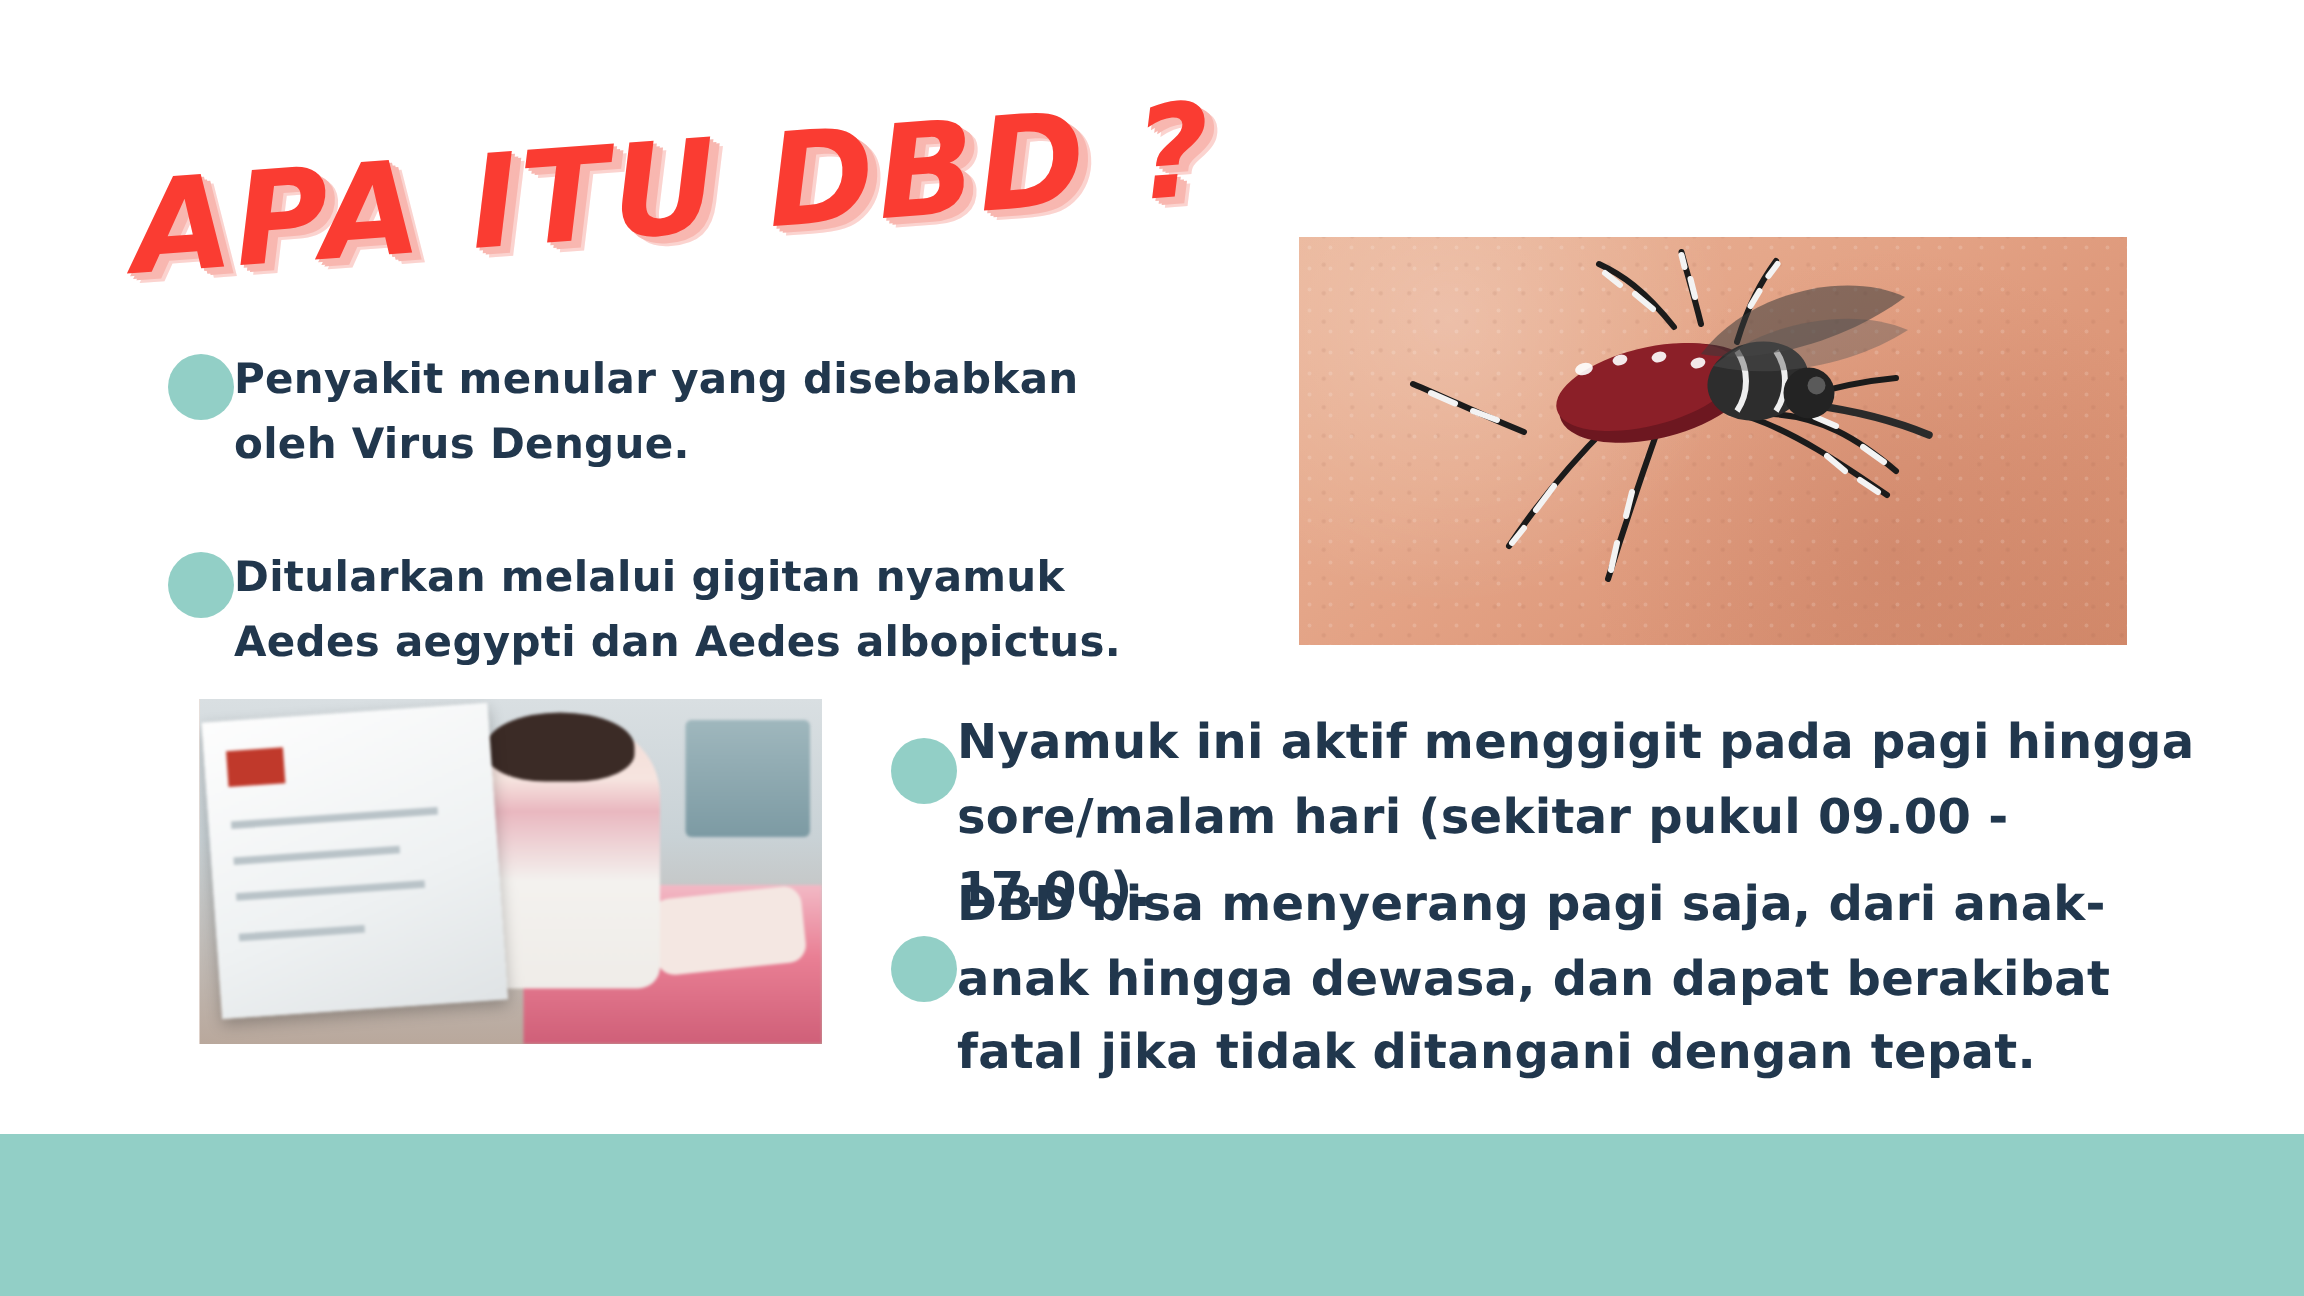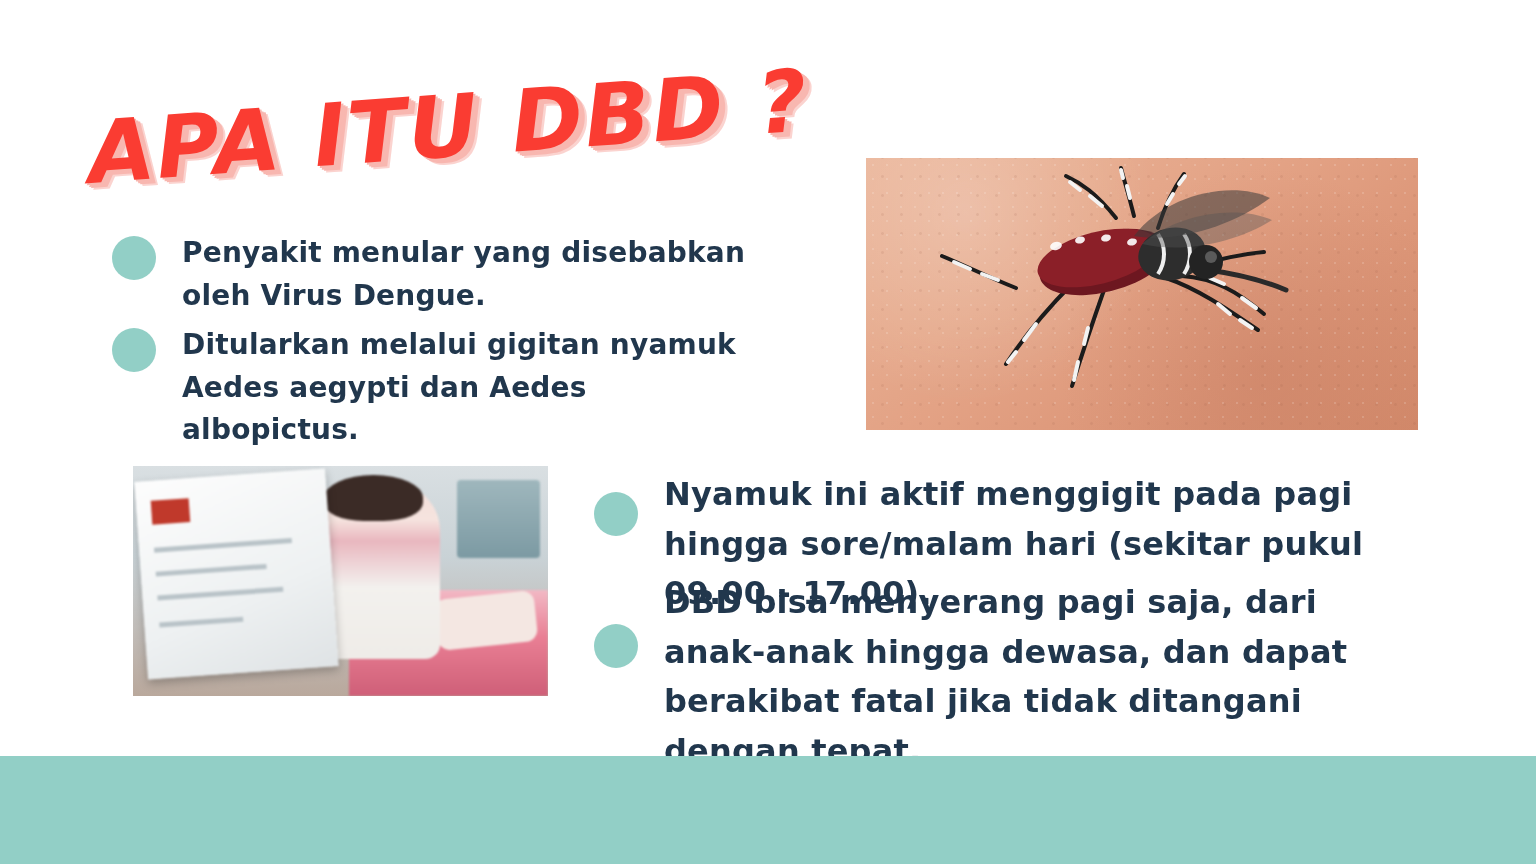--- a/index.html
+++ b/index.html
@@ -53,32 +53,31 @@
   }
   .dot {
     width: 44px;
     height: 44px;
     border-radius: 50%;
     background: #92cfc6;
     flex: 0 0 44px;
     margin-top: 4px;
   }
   .bullet-text {
-    margin-left: 26px;
     color: #21374d;
     font-family: "DejaVu Sans", sans-serif;
     font-weight: bold;
     font-size: 28px;
     line-height: 1.52;
     letter-spacing: 0.2px;
   }
 
   
   #bullet-1 { left: 112px; top: 232px; width: 640px; }
-  #bullet-2 { left: 112px; top: 324px; width: 660px; }
+  #bullet-2 { left: 112px; top: 364px; width: 660px; }
 
   
   #bullet-3 { left: 594px; top: 470px; width: 870px; }
   #bullet-3 .dot { margin-top: 22px; }
   #bullet-4 { left: 594px; top: 578px; width: 830px; }
   #bullet-4 .dot { margin-top: 46px; }
 
   #bullet-3 .bullet-text, #bullet-4 .bullet-text {
     font-size: 32px;
     line-height: 1.55;

